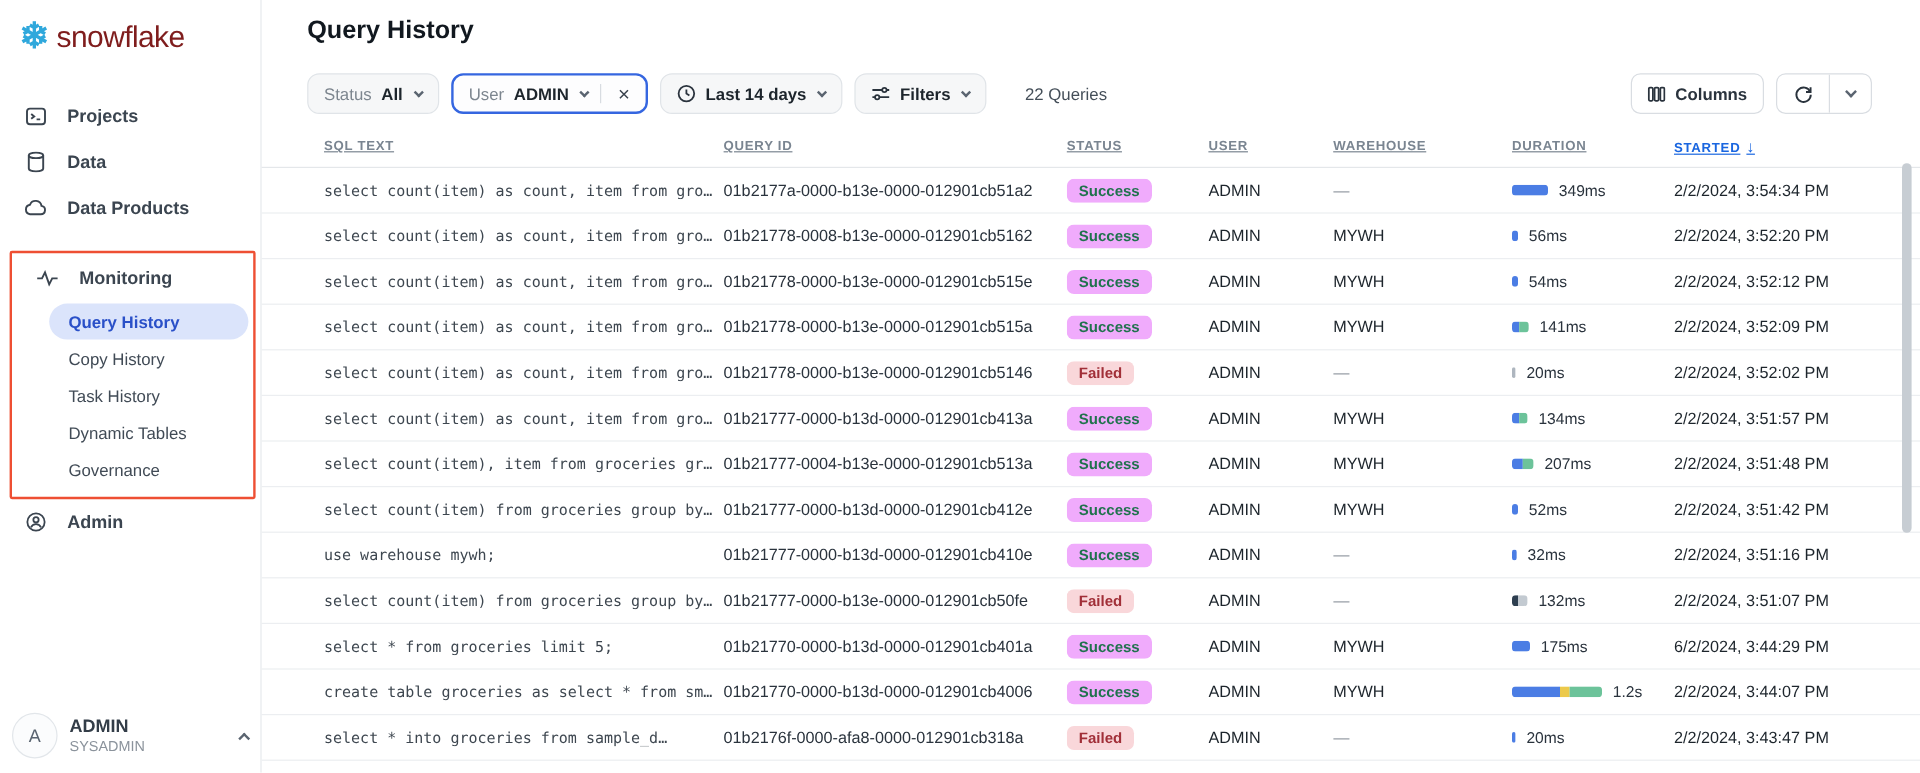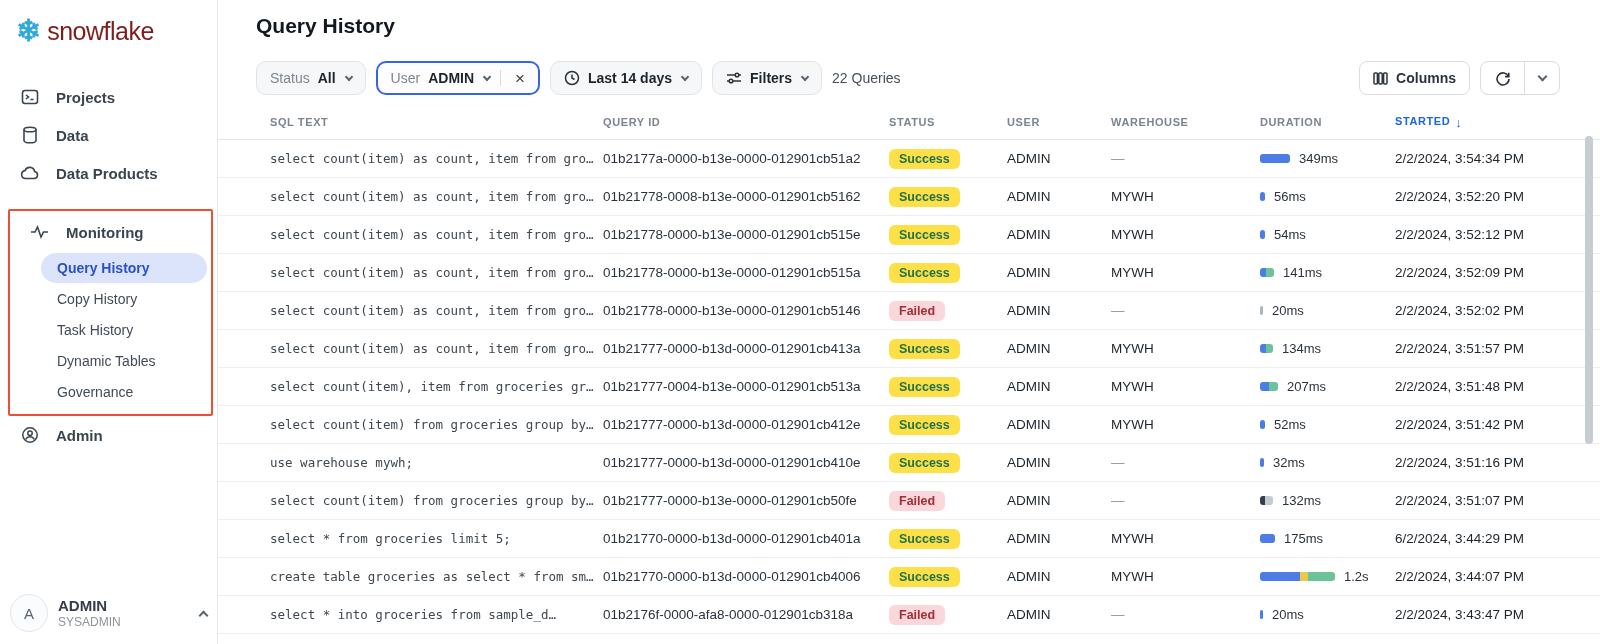--- a/index.html
+++ b/index.html
@@ -37,43 +37,43 @@
   .page-title { font-size:21px; font-weight:700; color:#11181f; margin-left:38px; }
   .filter-bar { display:flex; align-items:center; margin:23px 40px 0 38px; gap:10px; }
   .pill { display:flex; align-items:center; gap:8px; height:34px; padding:0 13px; border-radius:10px;
     background:#f6f7f8; border:1px solid #e0e4e8; font-size:14px; cursor:pointer; white-space:nowrap; }
   .pill .plabel { color:#7d868f; }
   .pill .pvalue { font-weight:700; color:#1d252c; }
   .pill .chev { width:6px; height:6px; margin-left:2px; }
   .pill.active { border:2px solid #3566e0; background:#fdfdfe; }
   .pill .clear-x { font-size:17px; color:#39424d; margin-left:4px; line-height:1; }
   .pill .pdivider { width:1px; height:16px; background:#d8dce1; margin:0 2px; }
-  .query-count { font-size:14px; color:#454f59; margin-left:0; }
+  .query-count { font-size:14px; color:#454f59; margin-left:22px; }
   .spacer { flex:1; }
   .btn { display:flex; align-items:center; gap:8px; height:34px; padding:0 13px; background:#fff;
     border:1px solid #d9dde2; border-radius:8px; font-size:14px; font-weight:600; color:#2a333d; cursor:pointer; }
   .split { display:flex; height:34px; border:1px solid #d9dde2; border-radius:8px; overflow:hidden; background:#fff; }
   .split > div { display:flex; align-items:center; justify-content:center; cursor:pointer; }
   .split .seg-refresh { width:44px; border-right:1px solid #d9dde2; }
   .split .seg-more { width:34px; }
 
   
   .table { margin-top:10px; }
   .thead, .trow { display:grid; grid-template-columns:333px 286px 118px 104px 149px 135px 1fr;
     padding-left:52px; padding-right:40px; align-items:center; }
   .thead { height:35px; border-bottom:1px solid #e4e7ea; }
-  .th { font-size:11px; font-weight:700; letter-spacing:0.6px; color:#7a8591; display:flex; align-items:flex-start; gap:5px; }
+  .th { font-size:11px; font-weight:700; letter-spacing:0.6px; color:#7a8591; display:flex; align-items:flex-end; gap:5px;text-decoration:underline; }
   .th.sorted { color:#1a66e0; cursor:pointer; }
   .sort-arrow { font-size:13px; font-weight:700; color:#1a66e0; }
   .trow { height:38px; border-bottom:1px solid #eceef1; cursor:pointer; }
   .cell { font-size:13.5px; color:#1d252c; overflow:hidden; white-space:nowrap; }
   .cell.sql { font-family:"DejaVu Sans Mono","Liberation Mono",monospace; font-size:12.5px; color:#3e4750; }
   .cell.qid { font-size:13.5px; color:#2a333d; }
   .badge { display:inline-block; padding:3px 10px; border-radius:6px; font-size:12.5px; font-weight:600; }
-  .badge.ok { background:#fde047; color:#20724d; }
+  .badge.ok { background:#f0abfc; color:#20724d; }
   .badge.fail { background:#f9d7da; color:#a12f38; }
   .cell.dim { color:#8b939c; }
   .cell.dur { display:flex; align-items:center; gap:9px; }
   .bar { display:flex; height:9px; border-radius:3px; overflow:hidden; }
   .bar i { display:block; height:9px; }
   .durtext { font-size:13px; color:#2a333d; }
   .scroll-thumb { position:absolute; right:7px; top:136px; width:8px; height:308px;
     border-radius:4px; background:#c7cdd3; }
   svg { display:block; }
 </style>

